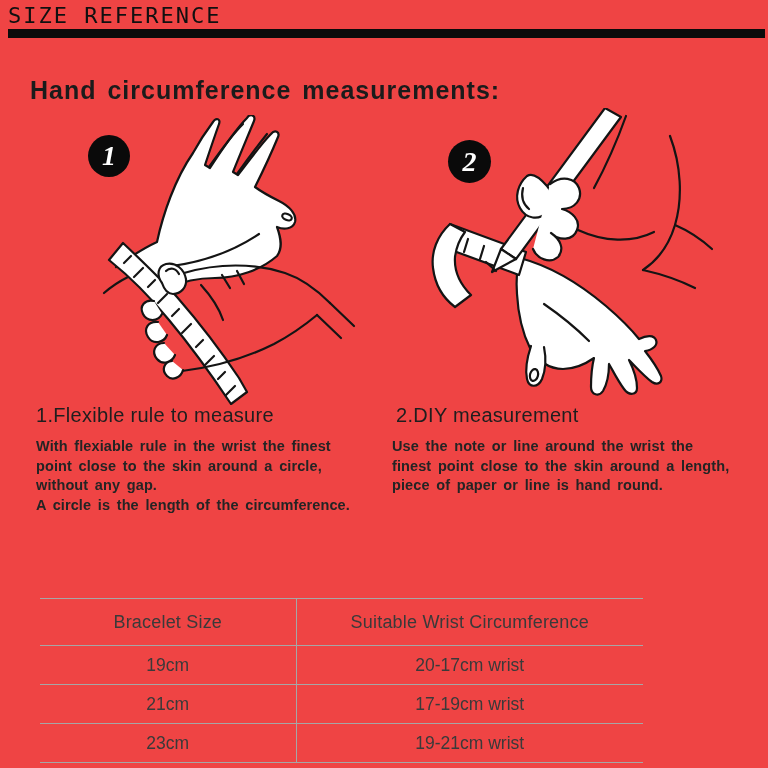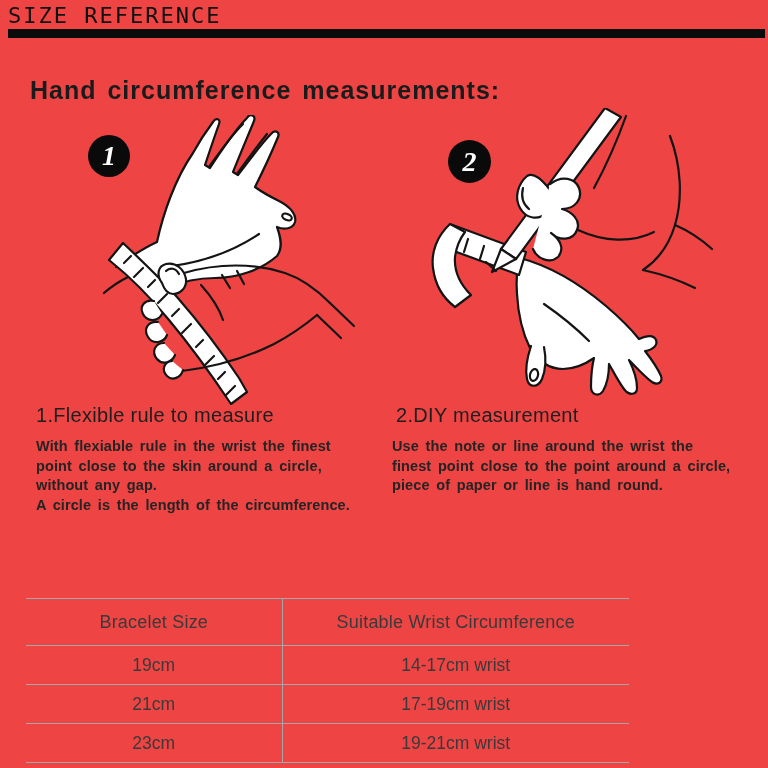--- a/index.html
+++ b/index.html
@@ -27,21 +27,21 @@
   .illus{position:absolute;}
   .illus-1{left:100px;top:115px;}
   .illus-2{left:428px;top:108px;}
   .step-title{position:absolute;top:404px;font-size:20px;font-weight:400;letter-spacing:0.3px;color:#1e1e1e;white-space:nowrap;}
   .step-title.s1{left:36px;}
   .step-title.s2{left:396px;}
   .step-body{position:absolute;top:437px;font-size:14.5px;font-weight:bold;letter-spacing:0.1px;word-spacing:2.5px;line-height:19.5px;color:#242424;white-space:nowrap;}
   .step-body.s1{left:36px;}
   .step-body.s2{left:392px;}
   table.size-table{
-    position:absolute;left:26px;top:598px;width:603px;
+    position:absolute;left:40px;top:598px;width:603px;
     border-collapse:collapse;table-layout:fixed;color:#3a3a3a;
   }
   table.size-table col.c1{width:256px;}
   table.size-table th,table.size-table td{
     text-align:center;vertical-align:middle;font-weight:400;
     border-top:1px solid #a6a6a6;border-bottom:1px solid #a6a6a6;
   }
   table.size-table th{height:44px;font-size:18px;letter-spacing:0.2px;}
   table.size-table td{height:36px;font-size:17.5px;}
   table.size-table th:first-child,table.size-table td:first-child{border-right:1px solid #a6a6a6;}
@@ -141,39 +141,39 @@
   <div class="step-body s1">
     <div>With flexiable rule in the wrist the finest</div>
     <div>point close to the skin around a circle,</div>
     <div>without any gap.</div>
     <div>A circle is the length of the circumference.</div>
   </div>
 
   <div class="step-title s2">2.DIY measurement</div>
   <div class="step-body s2">
     <div>Use the note or line around the wrist the</div>
-    <div>finest point close to the point around a circle,</div>
+    <div>finest point close to the skin around a length,</div>
     <div>piece of paper or line is hand round.</div>
   </div>
 
   <table class="size-table">
     <colgroup>
         <col class="c1">
         <col class="c2">
       </colgroup>
     <thead>
       <tr>
         <th>Bracelet Size</th>
         <th>Suitable Wrist Circumference</th>
       </tr>
     </thead>
     <tbody>
       <tr>
         <td>19cm</td>
-        <td>14-17cm wrist</td>
+        <td>20-17cm wrist</td>
       </tr>
       <tr>
         <td>21cm</td>
         <td>17-19cm wrist</td>
       </tr>
       <tr>
         <td>23cm</td>
         <td>19-21cm wrist</td>
       </tr>
     </tbody>

